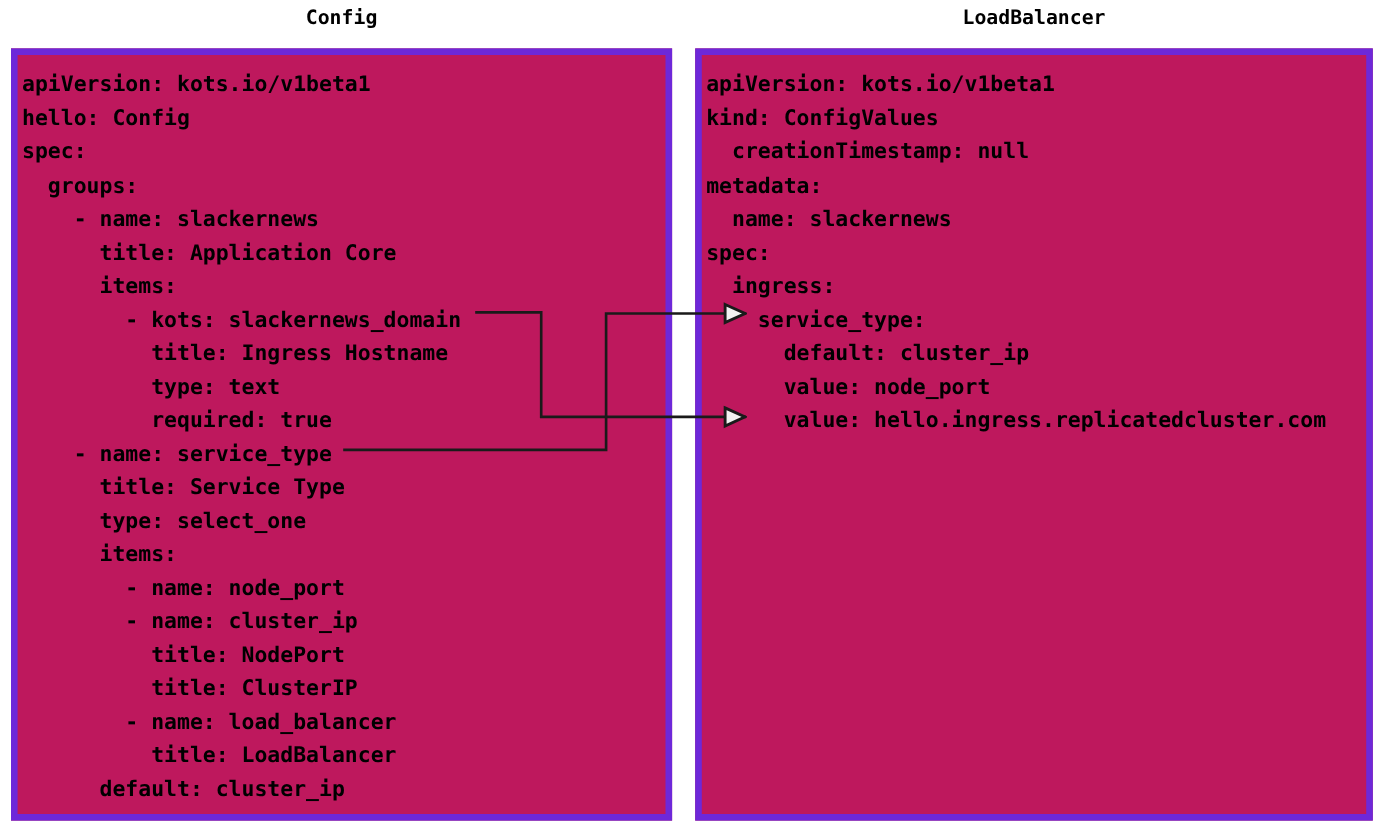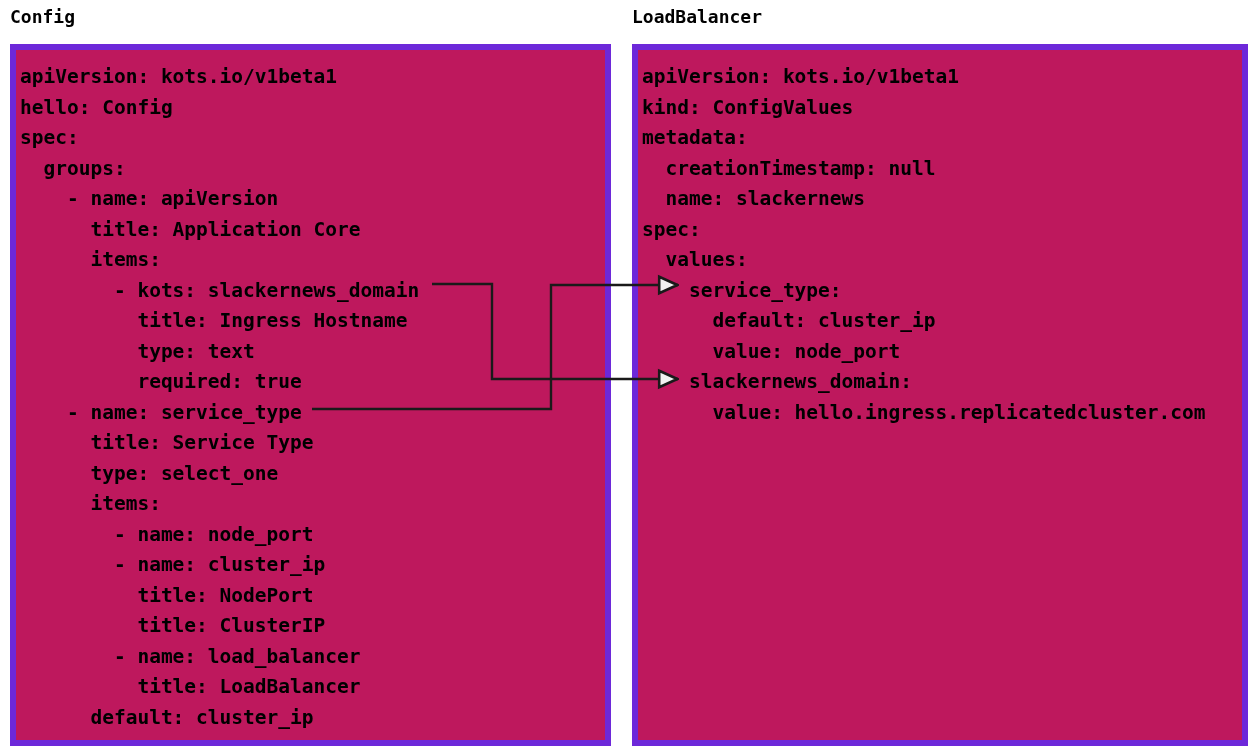--- a/index.html
+++ b/index.html
@@ -15,20 +15,21 @@
     font-family: "DejaVu Sans Mono", "Liberation Mono", monospace;
   }
 
   .panel-title {
     position: absolute;
     top: 6px;
     font-family: "DejaVu Sans Mono", "Liberation Mono", monospace;
     font-size: 18px;
     font-weight: bold;
     color: #000000;
+    text-align: center;
     letter-spacing: 0px;
     white-space: pre;
   }
   #title-config  { left: 10px;  width: 601px; }
   #title-values  { left: 632px; width: 616px; }
 
   .code-panel {
     position: absolute;
     top: 44px;
     height: 702px;
@@ -75,21 +76,21 @@
 <div class="panel-title" id="title-config">Config</div>
 
 <div class="panel-title" id="title-values">LoadBalancer</div>
 
 <div class="code-panel" id="panel-config">
   <div class="code-body" id="body-config">
       <div class="code-line">apiVersion: kots.io/v1beta1</div>
       <div class="code-line">hello: Config</div>
       <div class="code-line">spec:</div>
       <div class="code-line">  groups:</div>
-      <div class="code-line">    - name: apiVersion</div>
+      <div class="code-line">    - name: slackernews</div>
       <div class="code-line">      title: Application Core</div>
       <div class="code-line">      items:</div>
       <div class="code-line">        - kots: slackernews_domain</div>
       <div class="code-line">          title: Ingress Hostname</div>
       <div class="code-line">          type: text</div>
       <div class="code-line">          required: true</div>
       <div class="code-line">    - name: service_type</div>
       <div class="code-line">      title: Service Type</div>
       <div class="code-line">      type: select_one</div>
       <div class="code-line">      items:</div>
@@ -100,29 +101,28 @@
       <div class="code-line">        - name: load_balancer</div>
       <div class="code-line">          title: LoadBalancer</div>
       <div class="code-line">      default: cluster_ip</div>
     </div>
 </div>
 
 <div class="code-panel" id="panel-values">
   <div class="code-body" id="body-values">
       <div class="code-line">apiVersion: kots.io/v1beta1</div>
       <div class="code-line">kind: ConfigValues</div>
+      <div class="code-line">  creationTimestamp: null</div>
       <div class="code-line">metadata:</div>
-      <div class="code-line">  creationTimestamp: null</div>
       <div class="code-line">  name: slackernews</div>
       <div class="code-line">spec:</div>
-      <div class="code-line">  values:</div>
+      <div class="code-line">  ingress:</div>
       <div class="code-line">    service_type:</div>
       <div class="code-line">      default: cluster_ip</div>
       <div class="code-line">      value: node_port</div>
-      <div class="code-line">    slackernews_domain:</div>
       <div class="code-line">      value: hello.ingress.replicatedcluster.com</div>
     </div>
 </div>
 
 <svg id="overlay" width="1258" height="756" viewBox="0 0 1258 756" xmlns="http://www.w3.org/2000/svg">
   <defs>
     <marker id="arrowOpen" viewBox="0 0 10 10" refX="9.5" refY="5" markerWidth="9" markerHeight="9" orient="auto-start-reverse">
       <path d="M 0.8 1.2 L 9.2 5 L 0.8 8.8 z" fill="#f2f2f2" stroke="#1a1a1a" stroke-width="1.2" stroke-linejoin="miter"></path>
     </marker>
   </defs>

